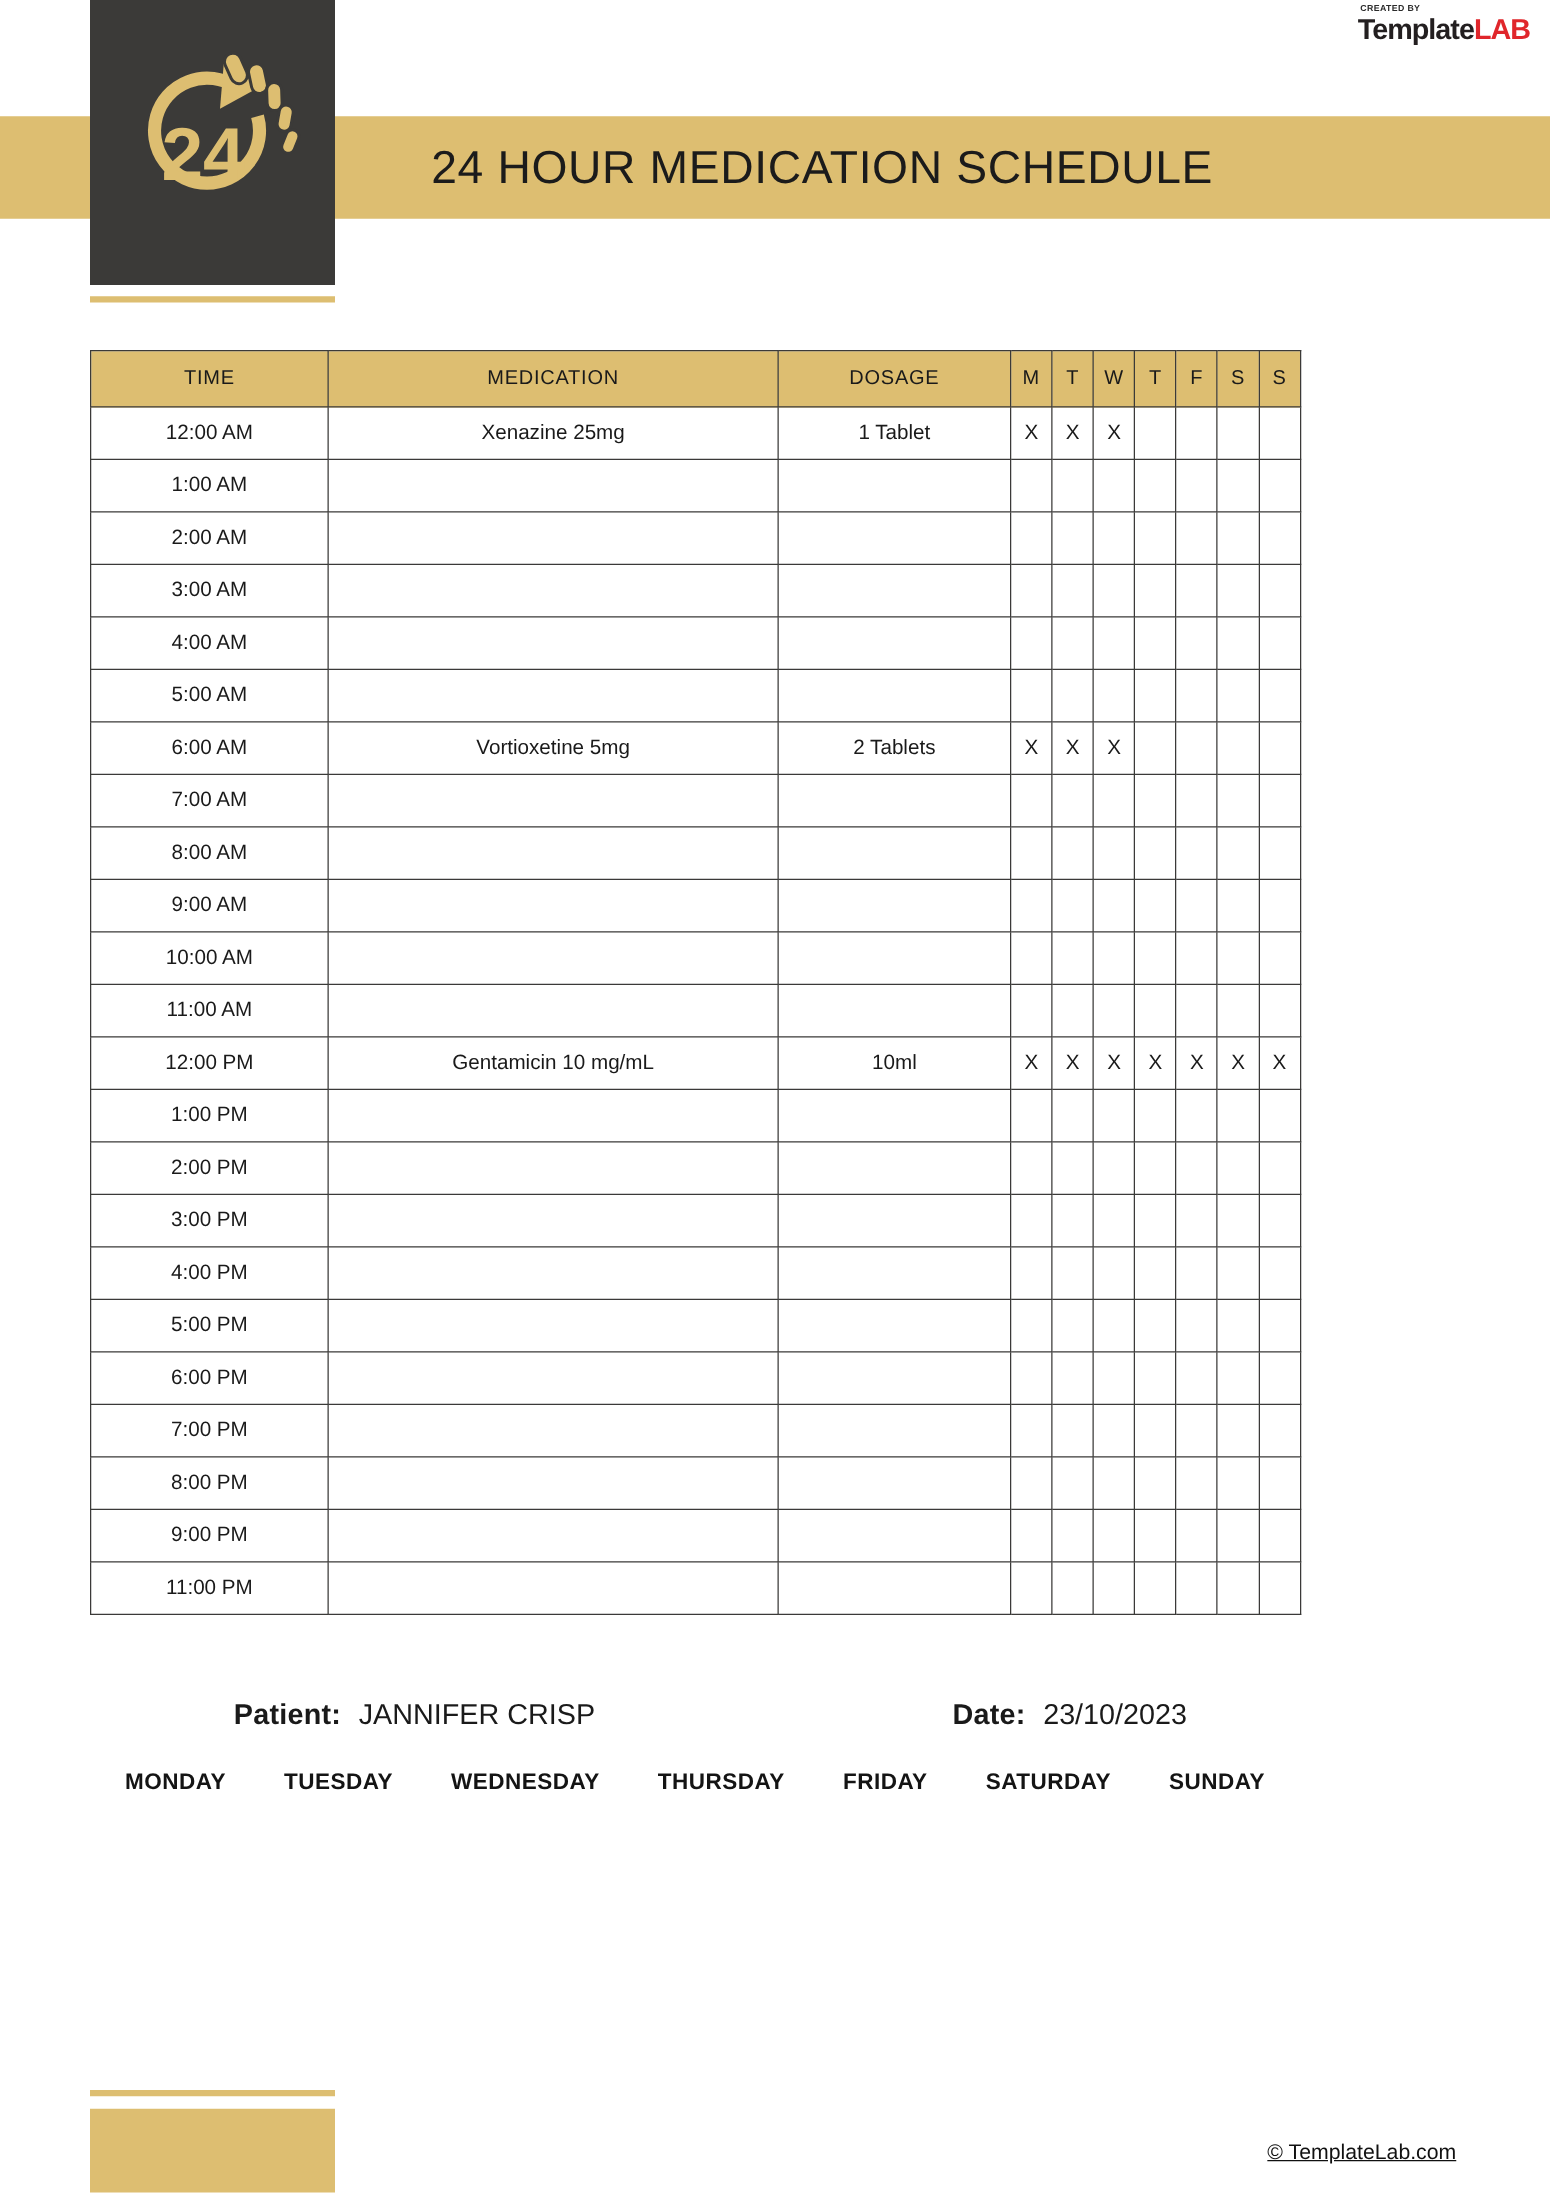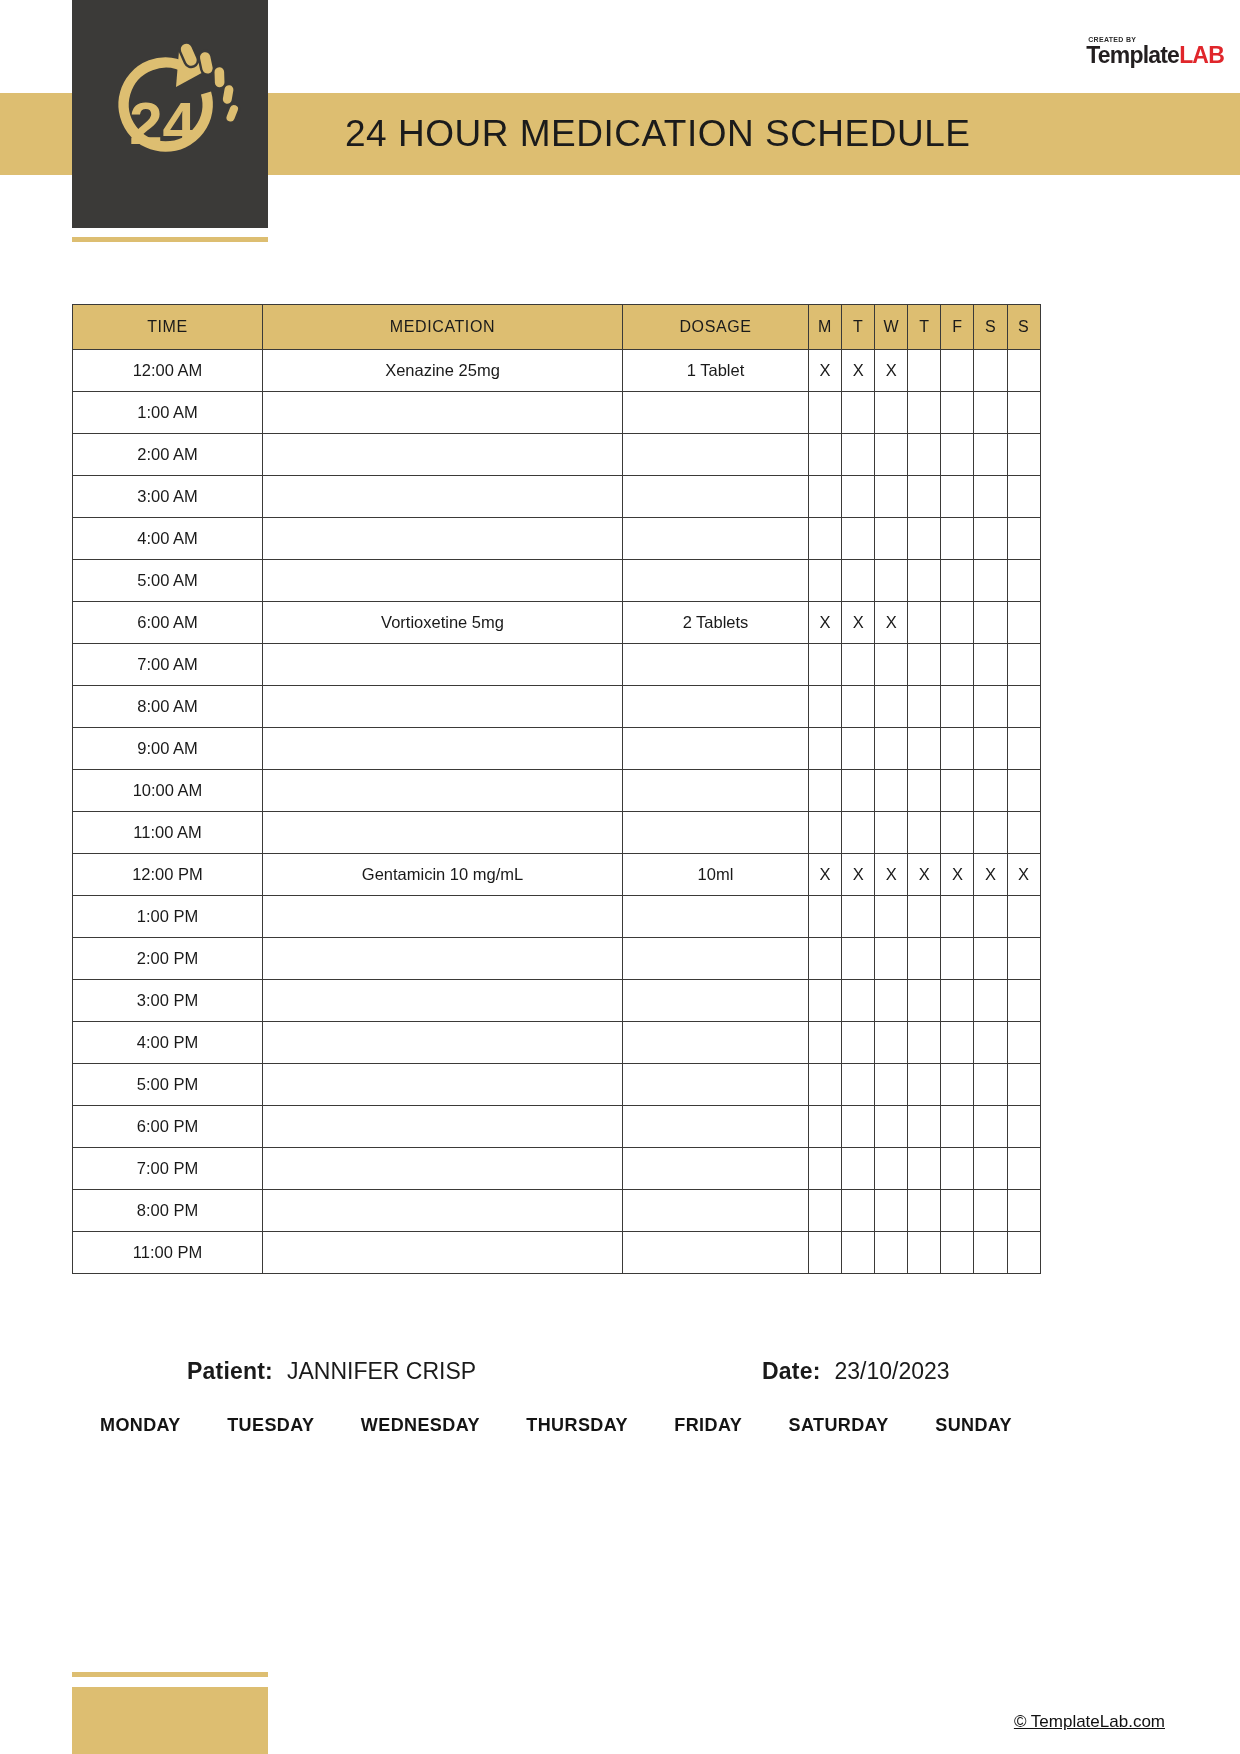--- a/index.html
+++ b/index.html
@@ -63,21 +63,20 @@
     white-space: nowrap;
   }
 
   
   .brand-top {
     position: absolute;
     right: 16px;
     top: 4px;
     text-align: left;
     line-height: 1;
-    margin-top: 32px;
   }
   .brand-created {
     font-size: 7px;
     font-weight: 700;
     letter-spacing: 0.3px;
     color: #2b2b2b;
     margin-left: 2px;
   }
   .brand-word {
     font-size: 23px;
@@ -93,21 +92,20 @@
   .sched-wrap {
     position: absolute;
     left: 72px;
     top: 280px;
     width: 968px;
   }
   table.sched {
     border-collapse: collapse;
     width: 968px;
     table-layout: fixed;
-    margin-top: 24px;
   }
   table.sched th, table.sched td {
     border: 1.6px solid #3b3a38;
     height: 41px;
     font-size: 16.5px;
     font-weight: 400;
     text-align: center;
     vertical-align: middle;
     padding: 0;
     color: #1a1a1a;
@@ -511,20 +509,32 @@
           <td></td>
           <td class="mark"></td>
           <td class="mark"></td>
           <td class="mark"></td>
           <td class="mark"></td>
           <td class="mark"></td>
           <td class="mark"></td>
           <td class="mark"></td>
         </tr>
         <tr>
+          <td>9:00 PM</td>
+          <td></td>
+          <td></td>
+          <td class="mark"></td>
+          <td class="mark"></td>
+          <td class="mark"></td>
+          <td class="mark"></td>
+          <td class="mark"></td>
+          <td class="mark"></td>
+          <td class="mark"></td>
+        </tr>
+        <tr>
           <td>11:00 PM</td>
           <td></td>
           <td></td>
           <td class="mark"></td>
           <td class="mark"></td>
           <td class="mark"></td>
           <td class="mark"></td>
           <td class="mark"></td>
           <td class="mark"></td>
           <td class="mark"></td>

